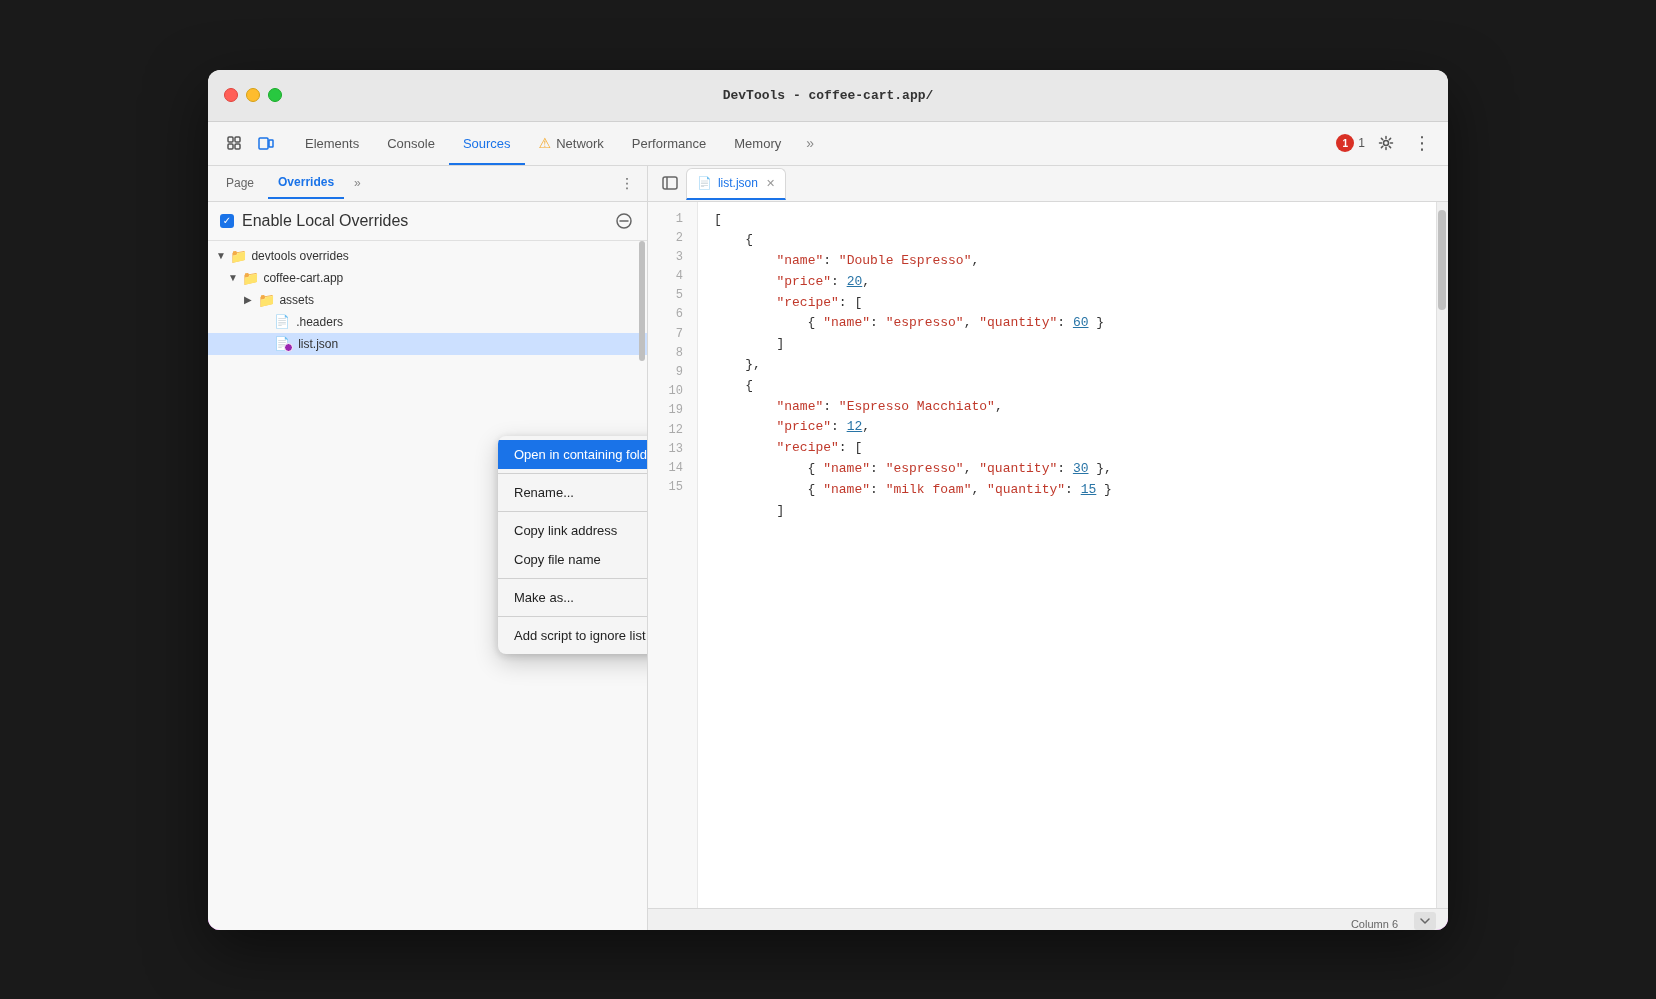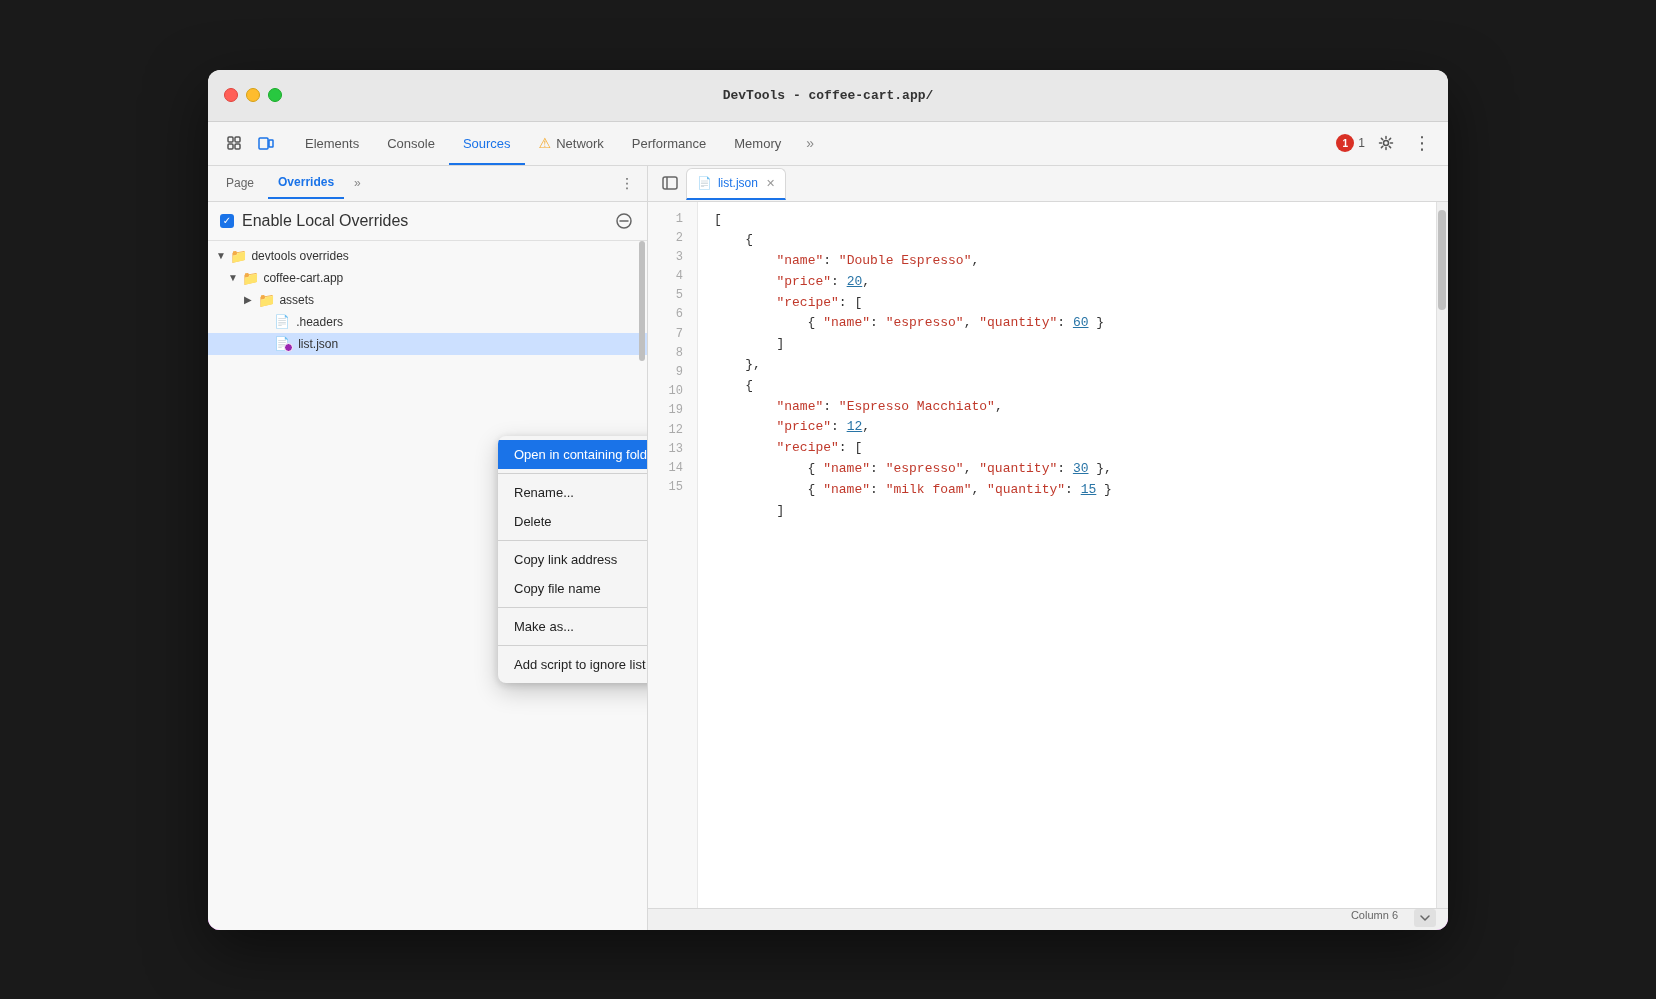--- a/index.html
+++ b/index.html
@@ -378,21 +378,21 @@
     .code-line { white-space: pre; }
     .s { color: #c0392b; } 
     .n { color: #2874a6; text-decoration: underline; } 
     .p { color: #333; }   
     
     .status-bar {
       height: 22px;
       background: #f0f0f0;
       border-top: 1px solid #d8d8d8;
       display: flex;
-      align-items: flex-start;
+      align-items: flex-end;
       padding: 0 12px;
       font-size: 11px;
       color: #666;
       justify-content: flex-end;
     }
     .scrollbar-thumb {
       position: absolute;
       right: 2px;
       top: 0;
       width: 6px;
@@ -533,21 +533,20 @@
             <span style="font-size:13px; color:#888;">📄</span>
             <span style="position:absolute; bottom:-1px; right:-3px; width:9px; height:9px; background:#9c27b0; border-radius:50%; border:1.5px solid white;"></span>
           </span>
           <span>list.json</span>
         </div>
 
         <div class="context-menu">
           <div class="ctx-item highlighted">Open in containing folder</div>
           <div class="ctx-divider"></div>
           <div class="ctx-item">Rename...</div>
-          <div class="ctx-item">Delete</div>
           <div class="ctx-divider"></div>
           <div class="ctx-item">Copy link address</div>
           <div class="ctx-item">Copy file name</div>
           <div class="ctx-divider"></div>
           <div class="ctx-item">Make as...</div>
           <div class="ctx-divider"></div>
           <div class="ctx-item">Add script to ignore list</div>
         </div>
 
         <div style="position:absolute; right:0; top:0; bottom:0; width:10px;">

